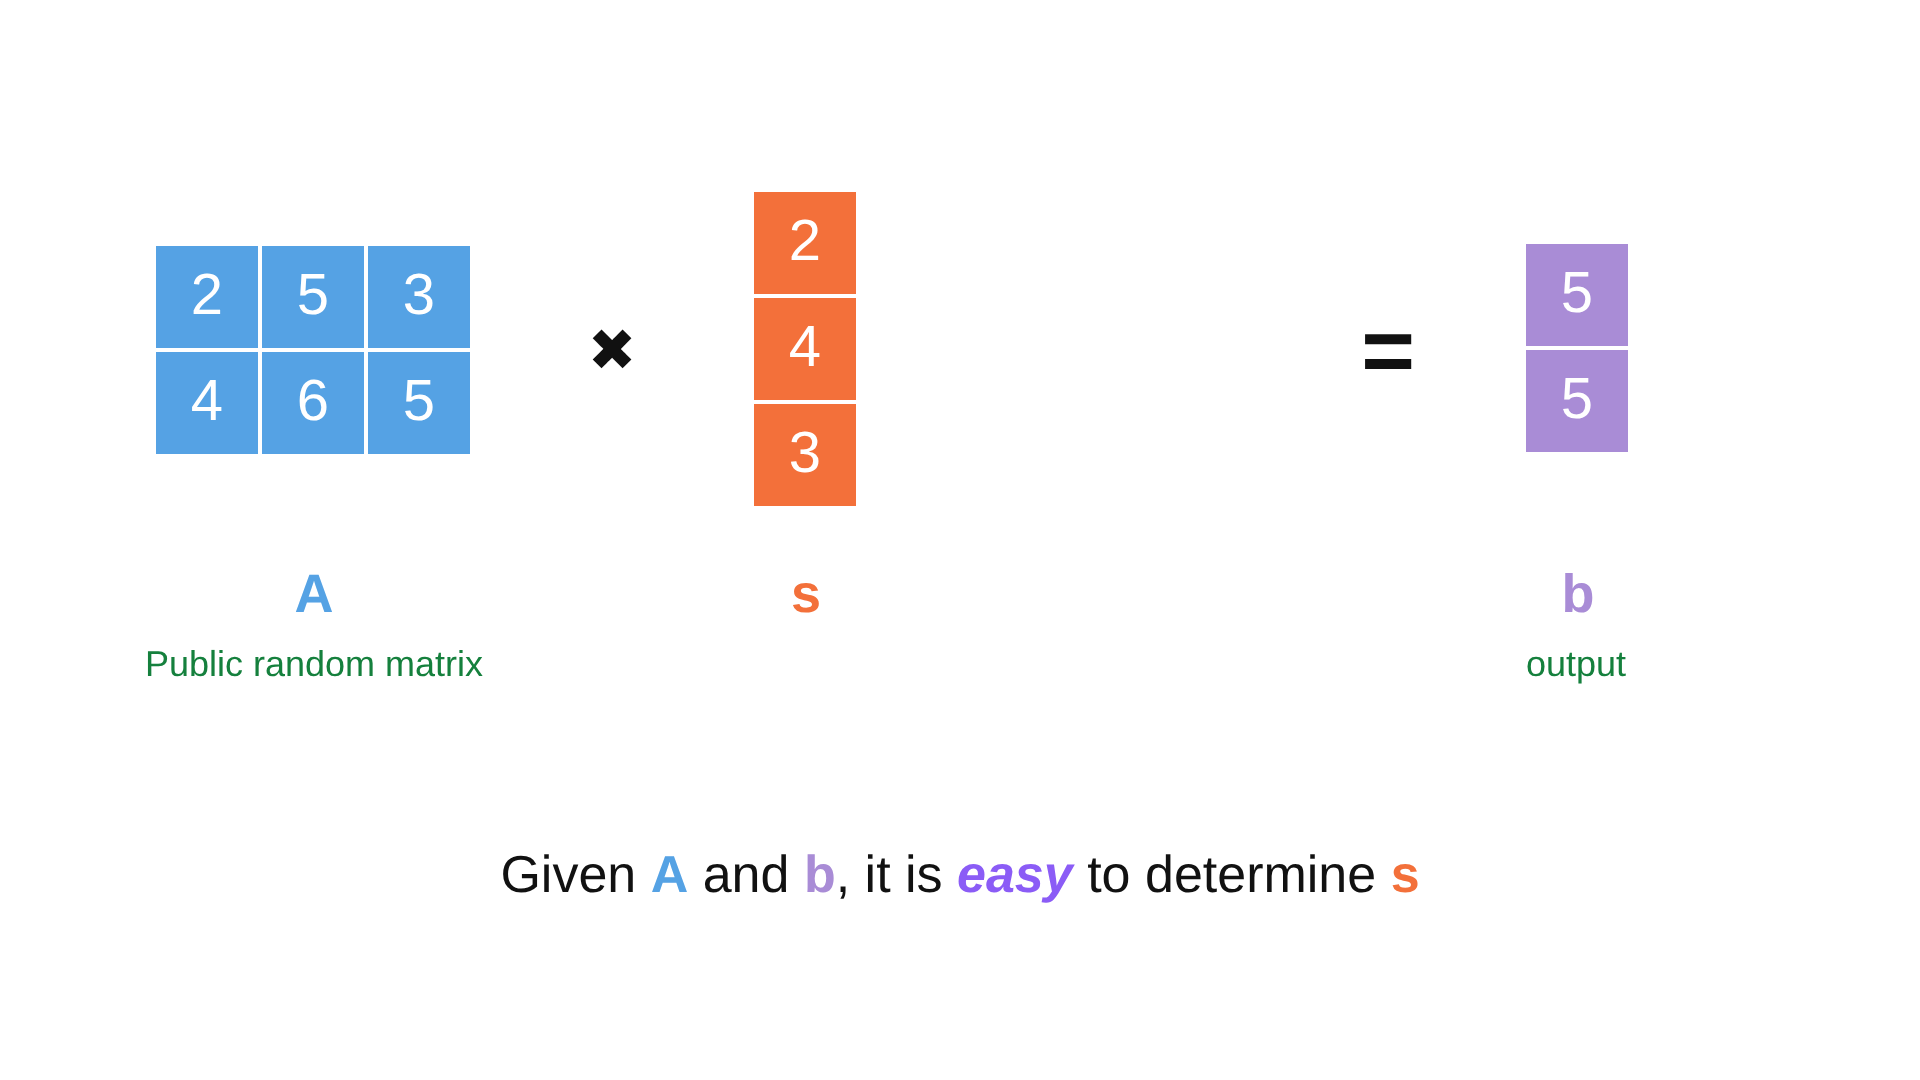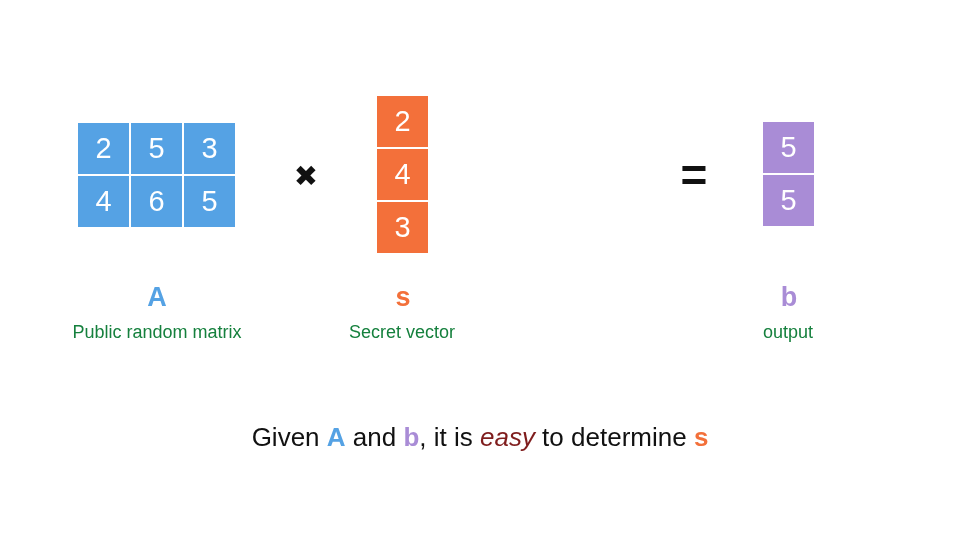--- a/index.html
+++ b/index.html
@@ -35,21 +35,21 @@
   .caption.cap-a { left:47px; }
   .caption.cap-s { left:292px; }
   .caption.cap-b { left:678px; }
   .sentence {
     position:absolute; top:421px; left:0; width:960px; text-align:center;
     font-size:26px; color:#111111; line-height:32px;
   }
   .sentence .b-blue   { color:#55a2e4; font-weight:bold; }
   .sentence .b-purple { color:#a98cd6; font-weight:bold; }
   .sentence .b-orange { color:#f3703a; font-weight:bold; }
-  .sentence .easy     { color:#7f1d1d; font-weight:normal; font-style:italic;text-align:right; }
+  .sentence .easy     { color:#8b5cf6; font-weight:bold; font-style:italic;text-align:right; }
 </style>
 </head>
 <body>
 
 <div class="stage">
 
   <div class="grid matrix-a">
     <div class="cell blue">2</div>
     <div class="cell blue">5</div>
     <div class="cell blue">3</div>
@@ -71,20 +71,19 @@
   <div class="grid vector-b">
     <div class="cell purple">5</div>
     <div class="cell purple">5</div>
   </div>
 
   <div class="var-label blue">A</div>
   <div class="var-label orange">s</div>
   <div class="var-label purple">b</div>
 
   <div class="caption cap-a">Public random matrix</div>
-  <div class="caption cap-s">Secret vector</div>
   <div class="caption cap-b">output</div>
 
   <div class="sentence">
     <span>Given </span><span class="b-blue">A</span><span> and </span><span class="b-purple">b</span><span>, it is </span><span class="easy">easy</span><span> to determine </span><span class="b-orange">s</span>
   </div>
 
 </div>
 
 </body></html>

